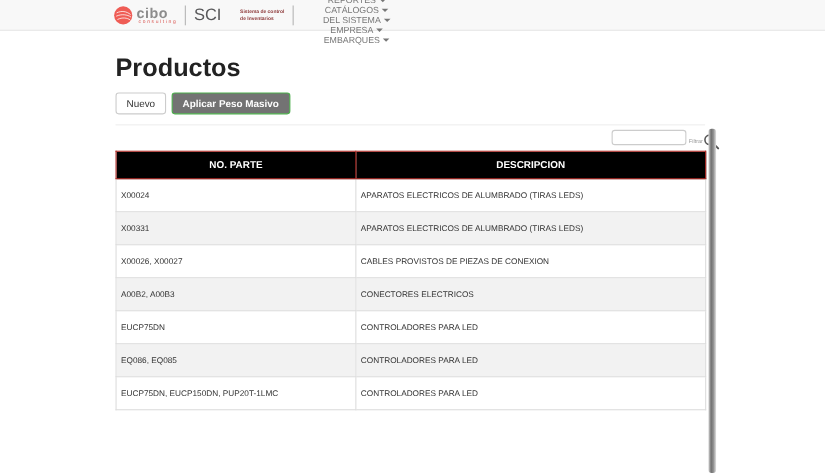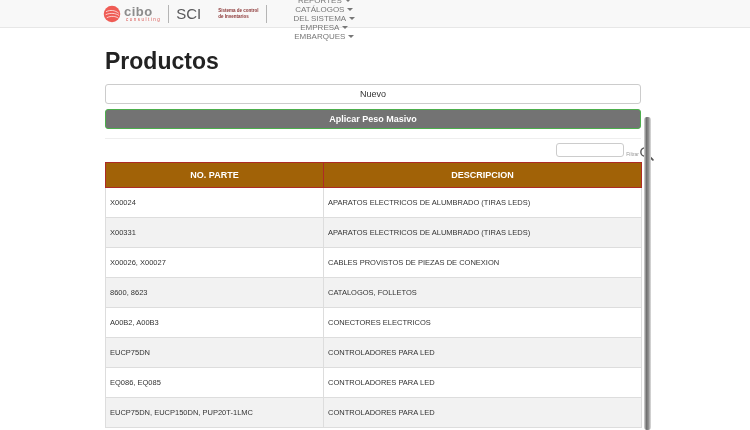--- a/index.html
+++ b/index.html
@@ -22,36 +22,36 @@
   .sci-line { font-size:4.5px; color:#8b3535; font-weight:bold; }
   .nav-menu { display:flex; align-items:center; margin-left:10px;flex-direction:column; }
   .nav-item { display:flex; align-items:center; gap:3px; padding:0 10px;
     font-size:8px; color:#777; cursor:pointer; white-space:nowrap; }
   .caret { width:0; height:0; border-left:3px solid transparent;
     border-right:3px solid transparent; border-top:3.5px solid #777; display:inline-block; }
 
   
   .content { margin-left:105px; width:536px; }
   .page-title { font-size:23px; font-weight:bold; color:#222; margin:20px 0 9px; }
-  .toolbar { display:flex; gap:5px; padding-bottom:9px; border-bottom:1px solid #eee;flex-direction:column; }
+  .toolbar { display:flex; gap:5px; padding-bottom:9px; border-bottom:1px solid #eee; }
   .btn { font-size:9px; padding:4px 9px; border-radius:3px; border:1px solid #ccc;
     background:#fff; color:#333; cursor:pointer; font-family:inherit; }
   .btn-success { background:#737373; border-color:#4cae4c; color:#fff;font-weight:bold; }
 
   .filter-row { position:relative; height:20px; margin-top:3px; }
   .filter-input { position:absolute; right:17px; top:1px; width:68px; height:14px;
     border:1px solid #ccc; border-radius:3px; font-size:8px; padding:0 3px; }
   .filter-label { position:absolute; right:2px; top:9px; font-size:5px; color:#999; }
   .search-icon { position:absolute; right:-14px; top:3px; width:17px; height:17px; cursor:pointer; }
 
   
   .table-zone { position:relative; }
   table { width:536px; border-collapse:collapse; table-layout:fixed; }
   col.c1 { width:218px; } col.c2 { width:318px; }
-  thead th { background:#a16207; color:#fff; font-size:9px; font-weight:bold;
+  thead th { background:#000000; color:#fff; font-size:9px; font-weight:bold;
     text-align:center; padding:7px 4px; border:1px solid #ad2b26; }
   tbody td { font-size:7.5px; color:#333; text-align:left; padding:10px 4px;
     border:1px solid #ddd; overflow:hidden; white-space:nowrap; }
   tbody tr { background:#fff; }
   tbody tr:nth-child(even) { background:#f2f2f2; }
 
   
   .vscrollbar { position:absolute; left:644px; top:117px; width:7px; height:313px;
     border-radius:3px;
     background:linear-gradient(to right,#d8d8d8 0%,#707070 35%,#909090 65%,#e0e0e0 100%); }
@@ -145,24 +145,20 @@
           </tr>
           <tr>
             <td>X00331</td>
             <td>APARATOS ELECTRICOS DE ALUMBRADO (TIRAS LEDS)</td>
           </tr>
           <tr>
             <td>X00026, X00027</td>
             <td>CABLES PROVISTOS DE PIEZAS DE CONEXION</td>
           </tr>
           <tr>
-            <td>8600, 8623</td>
-            <td>CATALOGOS, FOLLETOS</td>
-          </tr>
-          <tr>
             <td>A00B2, A00B3</td>
             <td>CONECTORES ELECTRICOS</td>
           </tr>
           <tr>
             <td>EUCP75DN</td>
             <td>CONTROLADORES PARA LED</td>
           </tr>
           <tr>
             <td>EQ086, EQ085</td>
             <td>CONTROLADORES PARA LED</td>

